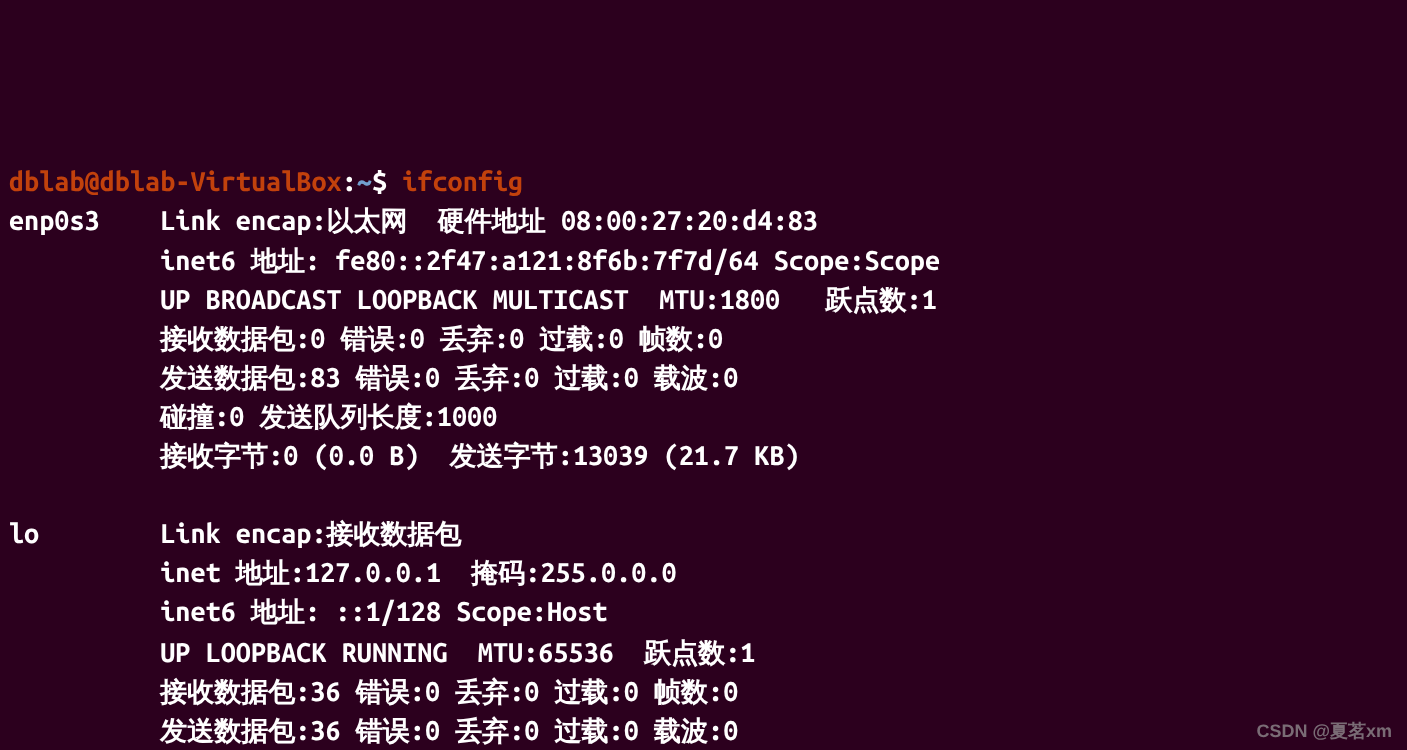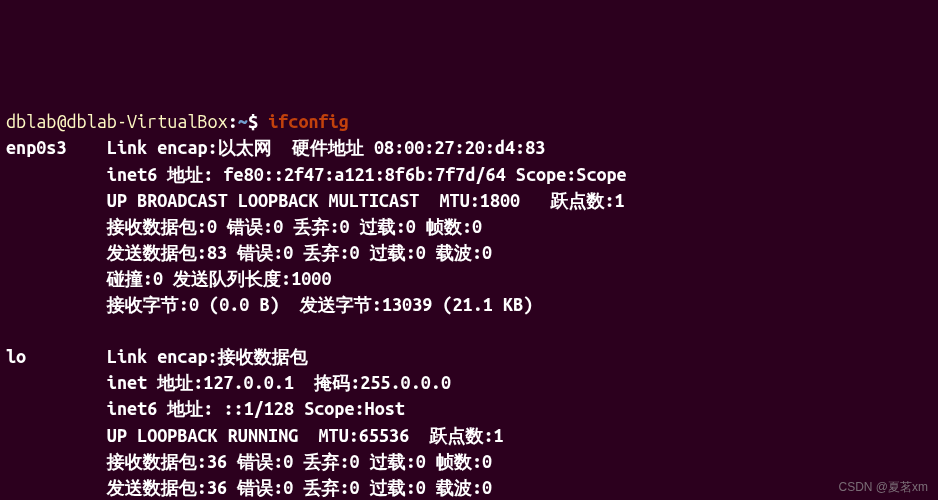--- a/index.html
+++ b/index.html
@@ -14,22 +14,22 @@
       font-size: 18px;
       line-height: 1.45;
       padding: 4px 6px;
       width: 938px;
       height: 500px;
       overflow: hidden;
       white-space: pre;
       font-weight: bold;
     }
     .prompt-user {
-      color: #fef9c3;
-      font-weight: normal;
+      color: #c2410c;
+      font-weight: bold;
     }
     .prompt-sep {
       color: #ffffff;
     }
     .prompt-path {
       color: #729fcf;
       font-weight: bold;
     }
     .prompt-dollar {
       color: #ffffff;
@@ -39,38 +39,38 @@
     }
     .out {
       color: #ffffff;
     }
     .watermark {
       position: absolute;
       bottom: 4px;
       right: 10px;
       color: #9b9b9b;
       font-size: 12px;
-      font-weight: normal;
+      font-weight: bold;
       opacity: 0.7;
       font-family: sans-serif;
     }
   </style>
 </head>
 <body>
 
 
 
 <div><span class="prompt-user">dblab@dblab-VirtualBox</span><span class="prompt-sep">:</span><span class="prompt-path">~</span><span class="prompt-dollar">$</span><span class="cmd"> <span>ifconfig</span></span>
 <span class="out">enp0s3</span>    <span class="out">Link encap:</span><span class="out">以太网</span>  <span class="out">硬件地址</span> <span class="out">08:00:27:20:d4:83</span>
           <span class="out">inet6 地址:</span> <span class="out">fe80::2f47:a121:8f6b:7f7d/64</span> <span class="out">Scope:</span><span class="out">Scope</span>
           <span class="out">UP BROADCAST LOOPBACK MULTICAST</span>  <span class="out">MTU:</span><span class="out">1800</span>   <span class="out">跃点数:</span><span class="out">1</span>
           <span class="out">接收数据包:</span><span class="out">0</span> <span class="out">错误:</span><span class="out">0</span> <span class="out">丢弃:</span><span class="out">0</span> <span class="out">过载:</span><span class="out">0</span> <span class="out">帧数:</span><span class="out">0</span>
           <span class="out">发送数据包:</span><span class="out">83</span> <span class="out">错误:</span><span class="out">0</span> <span class="out">丢弃:</span><span class="out">0</span> <span class="out">过载:</span><span class="out">0</span> <span class="out">载波:</span><span class="out">0</span>
           <span class="out">碰撞:</span><span class="out">0</span> <span class="out">发送队列长度:</span><span class="out">1000</span>
-          <span class="out">接收字节:</span><span class="out">0</span> <span class="out">(0.0 B)</span>  <span class="out">发送字节:</span><span class="out">13039</span> <span class="out">(21.1 KB)</span>
+          <span class="out">接收字节:</span><span class="out">0</span> <span class="out">(0.0 B)</span>  <span class="out">发送字节:</span><span class="out">13039</span> <span class="out">(21.7 KB)</span>
 
 <span class="out">lo</span>        <span class="out">Link encap:</span><span class="out">接收数据包</span>
           <span class="out">inet 地址:</span><span class="out">127.0.0.1</span>  <span class="out">掩码:</span><span class="out">255.0.0.0</span>
           <span class="out">inet6 地址:</span> <span class="out">::1/128</span> <span class="out">Scope:</span><span class="out">Host</span>
           <span class="out">UP LOOPBACK RUNNING</span>  <span class="out">MTU:</span><span class="out">65536</span>  <span class="out">跃点数:</span><span class="out">1</span>
           <span class="out">接收数据包:</span><span class="out">36</span> <span class="out">错误:</span><span class="out">0</span> <span class="out">丢弃:</span><span class="out">0</span> <span class="out">过载:</span><span class="out">0</span> <span class="out">帧数:</span><span class="out">0</span>
           <span class="out">发送数据包:</span><span class="out">36</span> <span class="out">错误:</span><span class="out">0</span> <span class="out">丢弃:</span><span class="out">0</span> <span class="out">过载:</span><span class="out">0</span> <span class="out">载波:</span><span class="out">0</span>
            
               </div>
 

